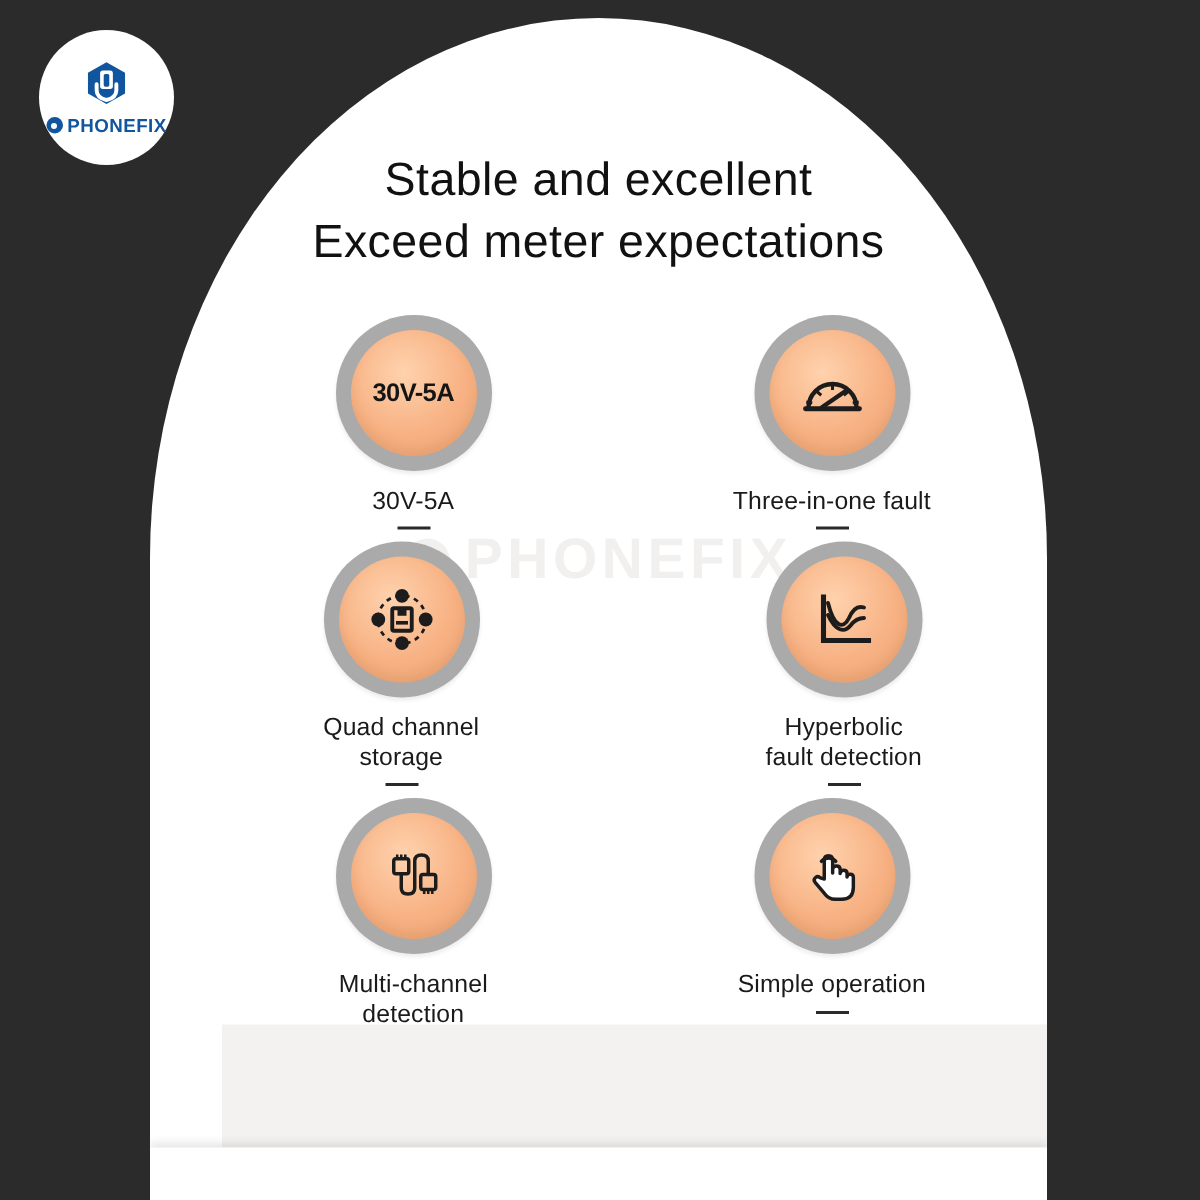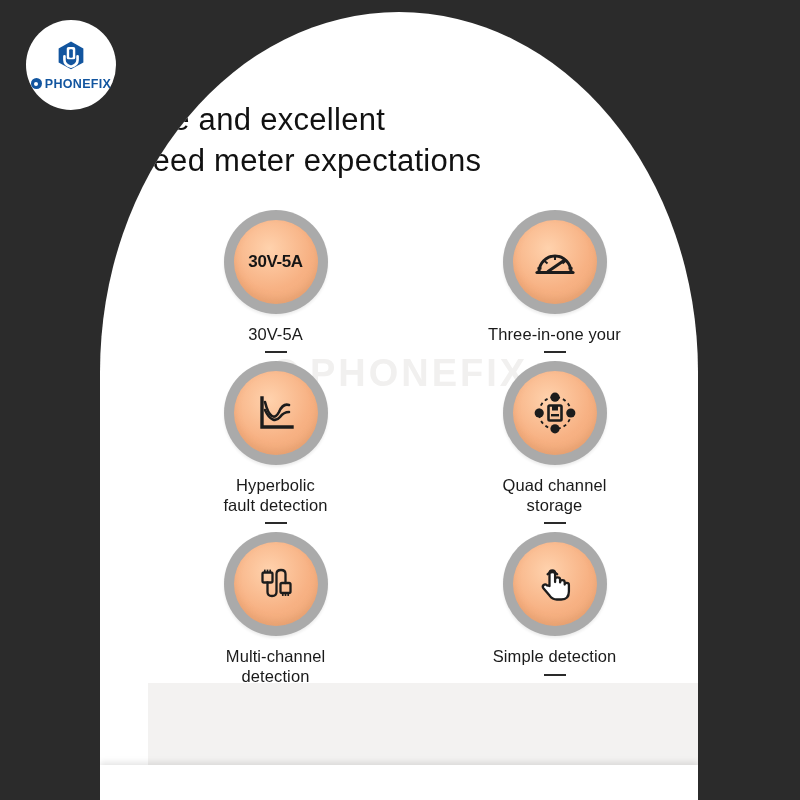--- a/index.html
+++ b/index.html
@@ -69,20 +69,21 @@
     font-size:38px;
     font-weight:bold;
     letter-spacing:3px;
     color:#f1f0ef;
   }
 
   
   #heading {
     position:absolute;
     left:0; right:0; top:88px;
+    text-align:center;
     line-height:1.32;
     font-size:31px;
     font-weight:400;
     color:#111111;
     letter-spacing:0.3px;
   }
   #heading .hl { display:block; }
 
   
   #features {
@@ -213,36 +214,21 @@
               <line x1="5" y1="33.5" x2="41" y2="33.5" stroke="#1c1c1c" stroke-width="3.2" stroke-linecap="round"></line>
               <line x1="5.5" y1="29" x2="9.5" y2="29.6" stroke="#1c1c1c" stroke-width="2"></line>
               <line x1="40.5" y1="29" x2="36.5" y2="29.6" stroke="#1c1c1c" stroke-width="2"></line>
               <line x1="23" y1="17" x2="23" y2="21" stroke="#1c1c1c" stroke-width="2"></line>
               <line x1="12.5" y1="22" x2="15.5" y2="24.5" stroke="#1c1c1c" stroke-width="2"></line>
               <line x1="33.5" y1="22" x2="30.5" y2="24.5" stroke="#1c1c1c" stroke-width="2"></line>
               <line x1="16" y1="32.5" x2="32" y2="21.5" stroke="#1c1c1c" stroke-width="3" stroke-linecap="round"></line>
             </svg>
           </div>
         </div>
-        <div class="caption">Three-in-one your</div>
-        <div class="dash"></div>
-      </div>
-
-      <div class="feature col-left">
-        <div class="badge">
-          <div class="badge-inner">
-            <svg width="46" height="46" viewBox="0 0 46 46" aria-hidden="true">
-              <path d="M9 8 L9 37 L39 37" fill="none" stroke="#1c1c1c" stroke-width="3.4" stroke-linecap="square"></path>
-              <path d="M12 12 C16 28, 22 30, 26 22 C29 15, 33 14, 36 15" fill="none" stroke="#1c1c1c" stroke-width="2.6" stroke-linecap="round"></path>
-              <path d="M12 20 C17 31, 23 32, 27 27 C30 23, 33 22, 36 22" fill="none" stroke="#1c1c1c" stroke-width="2.6" stroke-linecap="round"></path>
-            </svg>
-          </div>
-        </div>
-        <div class="caption">Hyperbolic
-fault detection</div>
+        <div class="caption">Three-in-one fault</div>
         <div class="dash"></div>
       </div>
 
       <div class="feature">
         <div class="badge">
           <div class="badge-inner">
             <svg width="48" height="48" viewBox="0 0 48 48" aria-hidden="true">
               <circle cx="24" cy="24" r="16" fill="none" stroke="#1c1c1c" stroke-width="1.8" stroke-dasharray="3.2 3.2"></circle>
               <circle cx="24" cy="8.2" r="4.6" fill="#1c1c1c"></circle>
               <circle cx="24" cy="39.8" r="4.6" fill="#1c1c1c"></circle>
@@ -256,20 +242,35 @@
         </div>
         <div class="caption">Quad channel
 storage</div>
         <div class="dash"></div>
       </div>
 
       <div class="feature col-left">
         <div class="badge">
           <div class="badge-inner">
             <svg width="46" height="46" viewBox="0 0 46 46" aria-hidden="true">
+              <path d="M9 8 L9 37 L39 37" fill="none" stroke="#1c1c1c" stroke-width="3.4" stroke-linecap="square"></path>
+              <path d="M12 12 C16 28, 22 30, 26 22 C29 15, 33 14, 36 15" fill="none" stroke="#1c1c1c" stroke-width="2.6" stroke-linecap="round"></path>
+              <path d="M12 20 C17 31, 23 32, 27 27 C30 23, 33 22, 36 22" fill="none" stroke="#1c1c1c" stroke-width="2.6" stroke-linecap="round"></path>
+            </svg>
+          </div>
+        </div>
+        <div class="caption">Hyperbolic
+fault detection</div>
+        <div class="dash"></div>
+      </div>
+
+      <div class="feature col-left">
+        <div class="badge">
+          <div class="badge-inner">
+            <svg width="46" height="46" viewBox="0 0 46 46" aria-hidden="true">
 
               <rect x="9.5" y="11.5" width="10" height="10" rx="1.5" fill="none" stroke="#1c1c1c" stroke-width="2.3"></rect>
               <line x1="11.8" y1="11.5" x2="11.8" y2="8.6" stroke="#1c1c1c" stroke-width="1.7"></line>
               <line x1="14.5" y1="11.5" x2="14.5" y2="8.6" stroke="#1c1c1c" stroke-width="1.7"></line>
               <line x1="17.2" y1="11.5" x2="17.2" y2="8.6" stroke="#1c1c1c" stroke-width="1.7"></line>
               <path d="M14.5 21.5 L14.5 31 Q14.5 35 19 35 Q23.5 35 23.5 31 L23.5 13 Q23.5 9 28 9 Q32.5 9 32.5 13 L32.5 22" fill="none" stroke="#1c1c1c" stroke-width="2.3" stroke-linecap="round"></path>
 
               <rect x="27.5" y="22" width="10" height="10" rx="1.5" fill="none" stroke="#1c1c1c" stroke-width="2.3"></rect>
               <line x1="29.8" y1="32" x2="29.8" y2="35" stroke="#1c1c1c" stroke-width="1.7"></line>
               <line x1="32.5" y1="32" x2="32.5" y2="35" stroke="#1c1c1c" stroke-width="1.7"></line>
@@ -289,21 +290,21 @@
               <path d="M17.5 25 L17.5 12.5 Q17.5 9.5 20.3 9.5 Q23.1 9.5 23.1 12.5 L23.1 21
                        L23.1 18.6 Q23.1 16.3 25.6 16.3 Q28.1 16.3 28.1 18.6 L28.1 21.4
                        Q28.1 19.2 30.4 19.2 Q32.7 19.2 32.7 21.4 L32.7 23.6
                        Q32.7 21.8 34.8 21.8 Q36.9 21.8 36.9 23.9 L36.9 30.5
                        Q36.9 38.5 29.2 38.5 L24.8 38.5 Q20.4 38.5 17.6 34.6 L11.4 27.2
                        Q10 25.4 11.7 24 Q13.3 22.7 15 24.3 Z" fill="#ffffff" stroke="#1c1c1c" stroke-width="2.3" stroke-linejoin="round"></path>
               <path d="M15.6 13.2 A6.3 6.3 0 0 1 25.2 13.2" fill="none" stroke="#1c1c1c" stroke-width="2.3" stroke-linecap="round"></path>
             </svg>
           </div>
         </div>
-        <div class="caption">Simple detection</div>
+        <div class="caption">Simple operation</div>
         <div class="dash"></div>
       </div>
 
     </div>
 
     <div id="bottom-band"></div>
     <div id="bottom-strip"></div>
   </div>
 
   <div id="logo">

